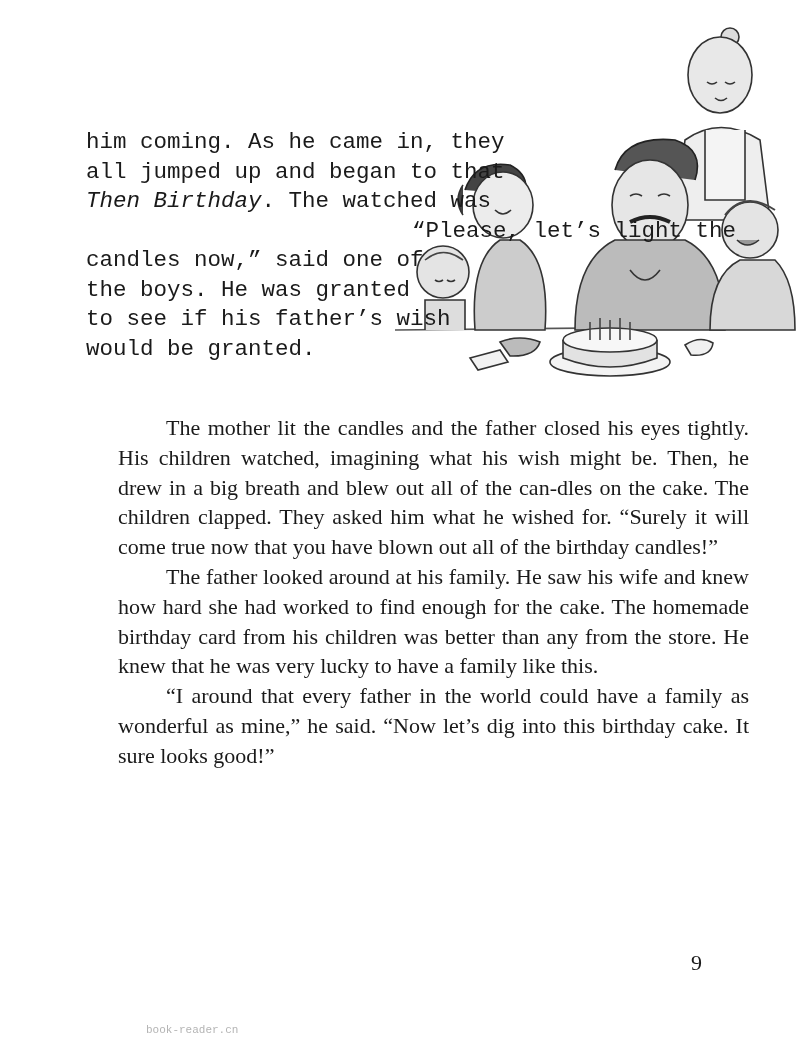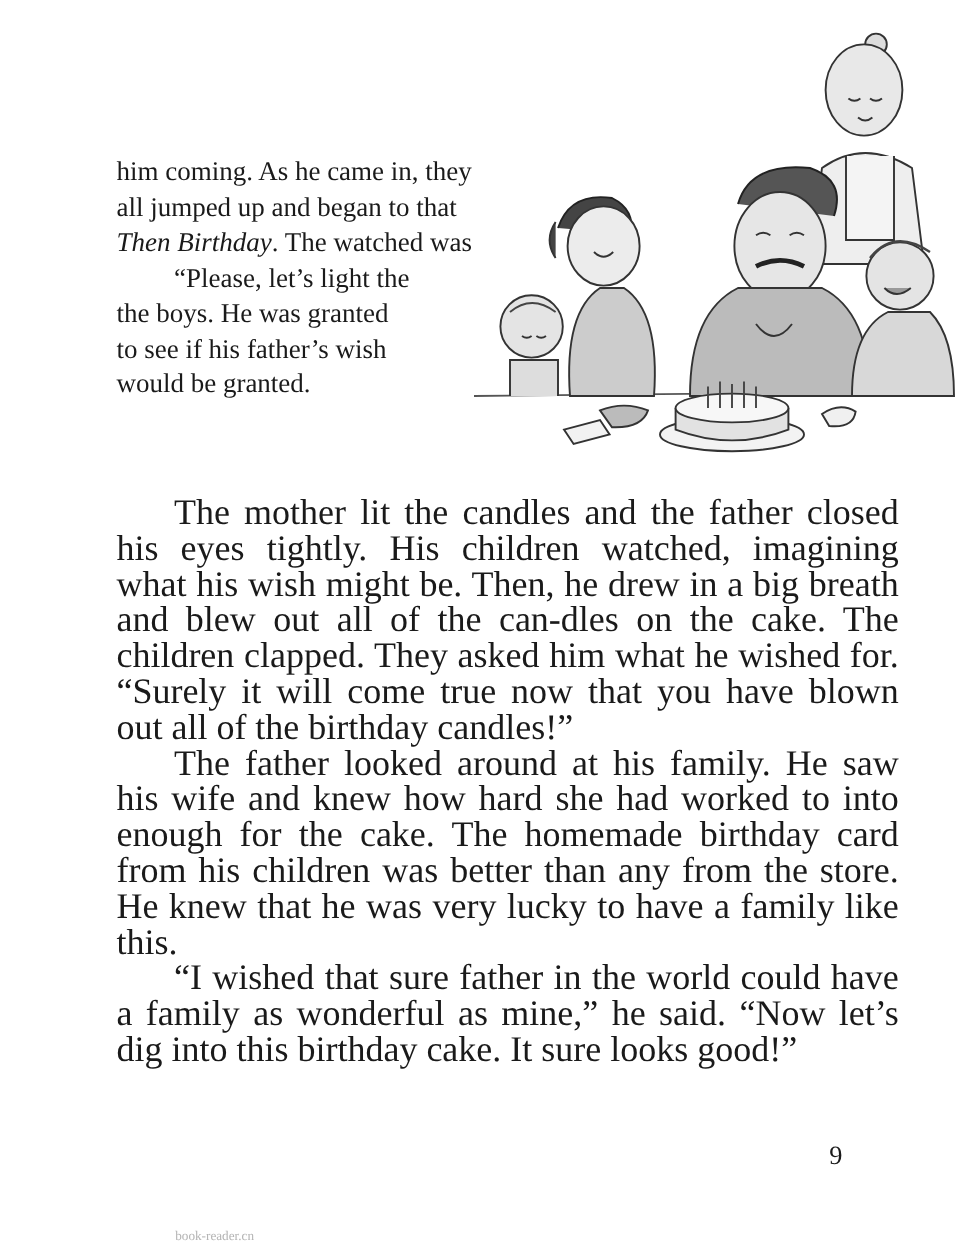--- a/index.html
+++ b/index.html
@@ -3,28 +3,28 @@
   <meta charset="utf-8">
   <style>
     html, body { margin: 0; padding: 0; }
     body {
       width: 800px; height: 1048px; position: relative; overflow: hidden;
       background: #ffffff; color: #1a1a1a;
       font-family: "Liberation Serif", "DejaVu Serif", serif;
     }
     .page { position: absolute; left: 0; top: 0; width: 800px; height: 1048px; }
     .illustration { position: absolute; left: 385px; top: 0; width: 415px; height: 395px; }
-    .text-block { position: absolute; left: 97px; top: 128px; width: 650px; }
+    .text-block { position: absolute; left: 86px; top: 128px; width: 650px; font-family: Liberation Mono, monospace; }
     .narrow-para, .wide-para { font-size: 22.5px; line-height: 29.5px; margin: 0; }
     .narrow-line { display: block; white-space: nowrap; }
-    .indent { padding-left: 48px; }
-    .wide-para { text-align: justify; text-align-last: left; font-size: 30px; line-height: 29.8px; }
+    .indent { padding-left: 48px; text-align: right; }
+    .wide-para { text-align: justify; text-align-last: left; font-size: 22px; line-height: 29.8px; margin-left: 21px; }
     .wide-section { position: absolute; left: 97px; top: 413px; width: 652px; }
     .page-number { position: absolute; left: 691px; top: 950px; font-size: 22px; }
-    .watermark { position: absolute; left: 146px; top: 1024px; font-family: Liberation Serif, serif; font-size: 11px; color: #b4b4b4; }
+    .watermark { position: absolute; left: 146px; top: 1024px; font-family: Liberation Mono, monospace; font-size: 11px; color: #b4b4b4; }
   </style>
 </head>
 <body>
 
 <div class="page">
 
   <svg class="illustration" viewBox="0 0 415 395" xmlns="http://www.w3.org/2000/svg" fill="none" stroke="#333" stroke-width="1.6">
 
     <line x1="10" y1="330" x2="410" y2="326" stroke="#555"></line>
 
@@ -81,27 +81,28 @@
       <path d="M300 345 q15 -10 28 -2 q-2 14 -22 12 z" fill="#f0f0f0"></path>
     </g>
   </svg>
 
   <div class="text-block">
     <p class="narrow-para">
       <span class="narrow-line"><span>him coming. As he came in, they</span></span>
       <span class="narrow-line"><span>all jumped up and began to that</span></span>
       <span class="narrow-line"><em>Then Birthday</em><span>. The watched was</span></span>
       <span class="narrow-line indent"><span>“Please, let’s light the</span></span>
+      <span class="narrow-line"><span>candles now,” said one of</span></span>
       <span class="narrow-line"><span>the boys. He was granted</span></span>
       <span class="narrow-line"><span>to see if his father’s wish</span></span>
       <span class="narrow-line"><span>would be granted.</span></span>
     </p>
   </div>
 
   <div class="wide-section">
     <p class="wide-para indent-first" style="text-indent:48px;">The mother lit the candles and the father closed his eyes tightly. His children watched, imagining what his wish might be. Then, he drew in a big breath and blew out all of the can-dles on the cake. The children clapped. They asked him what he wished for. “Surely it will come true now that you have blown out all of the birthday candles!”</p>
-    <p class="wide-para" style="text-indent:48px;">The father looked around at his family. He saw his wife and knew how hard she had worked to into enough for the cake. The homemade birthday card from his children was better than any from the store. He knew that he was very lucky to have a family like this.</p>
-    <p class="wide-para" style="text-indent:48px;">“I wished that sure father in the world could have a family as wonderful as mine,” he said. “Now let’s dig into this birthday cake. It sure looks good!”</p>
+    <p class="wide-para" style="text-indent:48px;">The father looked around at his family. He saw his wife and knew how hard she had worked to find enough for the cake. The homemade birthday card from his children was better than any from the store. He knew that he was very lucky to have a family like this.</p>
+    <p class="wide-para" style="text-indent:48px;">“I around that every father in the world could have a family as wonderful as mine,” he said. “Now let’s dig into this birthday cake. It sure looks good!”</p>
   </div>
 
   <div class="page-number">9</div>
   <div class="watermark">book-reader.cn</div>
 </div>
 
 </body></html>

